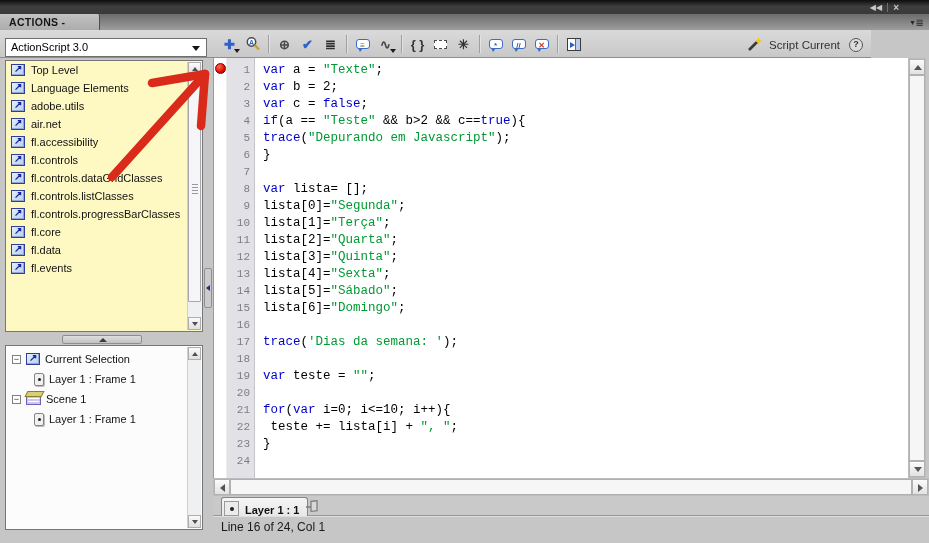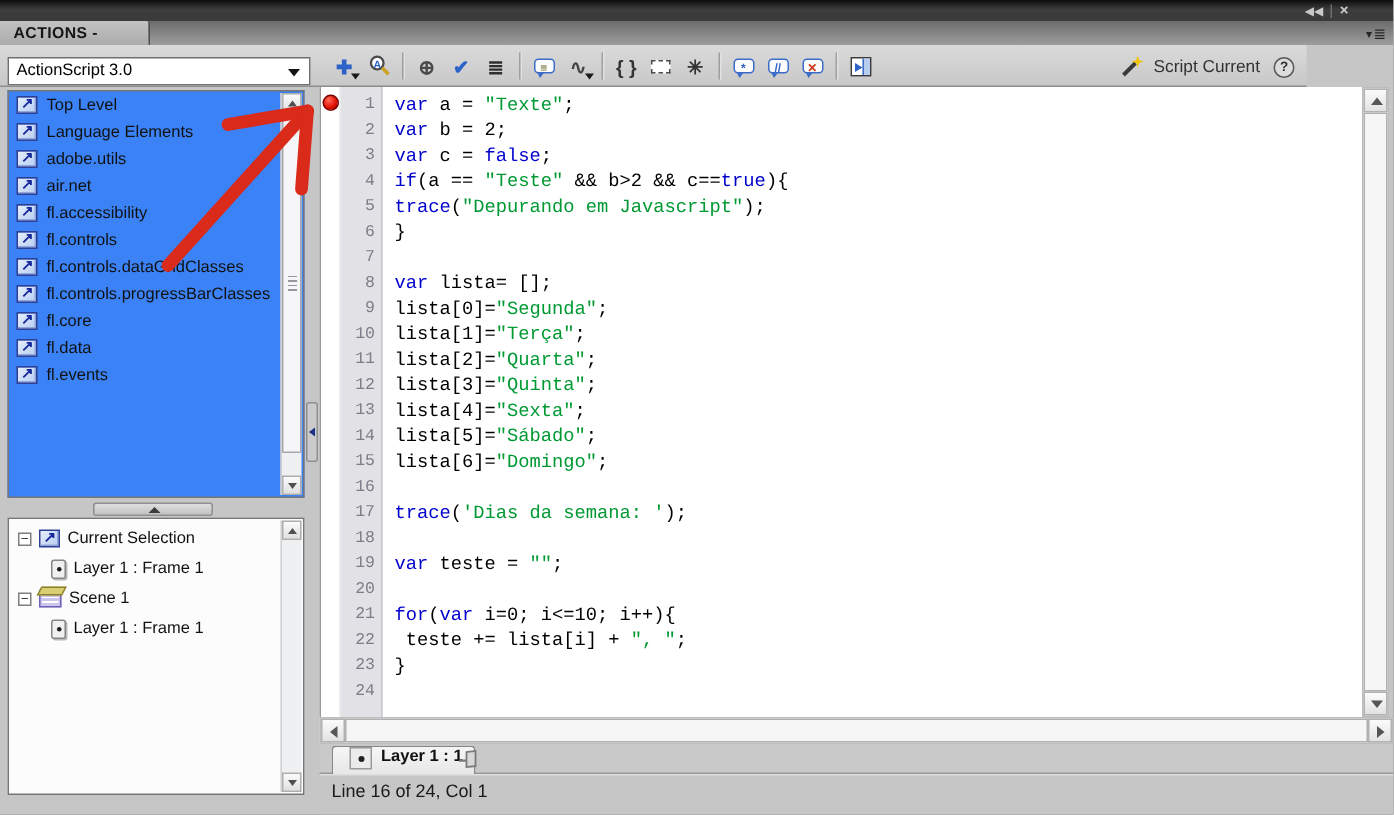--- a/index.html
+++ b/index.html
@@ -50,21 +50,21 @@
   .tb-box::after { content:""; position:absolute; right:0; top:0; bottom:0; width:4px; background:#b9cdf0; border-left:1px solid #3a6cc8; }
   .tb-box::before { content:""; position:absolute; left:2px; top:3px; width:0; height:0;
     border-top:3px solid transparent; border-bottom:3px solid transparent; border-left:5px solid #2e62c9; }
   .script-assist { position:absolute; right:31px; top:6px; display:flex; align-items:center; gap:6px;
     font-size:11.5px; color:#333; }
   .help-btn { position:absolute; right:8px; top:8px; width:14px; height:14px; border:1.5px solid #565656;
     border-radius:50%; font-size:9px; font-weight:bold; color:#333; text-align:center; line-height:11px;
     background:#dcdcdc; }
   
   .pkg-box { position:absolute; left:5px; top:60px; width:198px; height:272px;
-    background:#3b82f6; border:1px solid #767676; overflow:hidden; }
+    background:#fef9c3; border:1px solid #767676; overflow:hidden; }
   .tree-item { height:18px; display:flex; align-items:center; gap:6px; padding-left:5px; font-size:11px; }
   .ico-pkg { flex:0 0 auto; position:relative; width:14px; height:12px;
     background:linear-gradient(135deg,#e6eefb,#b6cdf3); border:1px solid #2f3f95;
     box-shadow:inset -1px -1px 0 #8fa6d8; }
   .ico-pkg::after { content:"↗"; position:absolute; left:2px; top:-2px; color:#16289b;
     font-size:10px; font-weight:bold; }
   .vscroll { position:absolute; right:1px; top:1px; bottom:1px; width:14px;
     background:#eef0f2; border-left:1px solid #cfcfcf; }
   .sb-btn { position:absolute; left:0; width:13px; height:13px;
     background:linear-gradient(#fbfbfb,#dfdfdf); border:1px solid #aeaeae; }
@@ -136,23 +136,23 @@
   .hsc-btn { position:absolute; top:0; width:16px; height:16px; background:linear-gradient(#fbfbfb,#e2e2e2);
     border:1px solid #b2b2b2; }
   .hsc-btn i { position:absolute; top:4px; width:0; height:0; border-top:4px solid transparent; border-bottom:4px solid transparent; }
   .hsc-left { left:0; } .hsc-left i { left:5px; border-right:5px solid #555; }
   .hsc-right { right:0; } .hsc-right i { left:5px; border-left:5px solid #555; }
   .hsc-thumb { position:absolute; left:16px; right:16px; top:0; height:16px; background:#f6f6f6;
     border:1px solid #b0b0b0; }
   
   .tabstrip { position:absolute; left:213px; top:496px; width:716px; height:20px; background:#c9c9c9;
     border-bottom:1px solid #979797; }
-  .layer-tab { position:absolute; left:8px; top:1px; height:19px; display:flex; align-items:flex-start;
+  .layer-tab { position:absolute; left:8px; top:1px; height:19px; display:flex; align-items:flex-end;
     background:linear-gradient(#f6f6f6,#e7e7e7); border:1px solid #868686; border-bottom:none;
-    border-radius:3px 3px 0 0; padding:0 8px 0 11px; }
+    border-radius:3px 3px 0 0; padding:0 8px 0 2px; }
   .layer-tab .tabico { position:relative; width:15px; height:15px; background:#ebebeb;
     border:1px solid #9a9a9a; margin-right:6px; }
   .layer-tab .tabico::after { content:""; position:absolute; left:5px; top:5px; width:4px; height:4px;
     border-radius:50%; background:#222; }
   .layer-tab .lbl { font-size:11px; font-weight:bold; color:#101010; }
   .pin-icon { position:absolute; left:92px; top:4px; }
   .statusbar { position:absolute; left:213px; top:516px; width:716px; height:27px; background:#c6c6c6;
     font-size:12px; color:#1a1a1a; padding:4px 0 0 8px; box-shadow:inset 0 1px 0 #dedede; }
   
   .annotation { position:absolute; left:0; top:0; width:929px; height:543px; pointer-events:none; z-index:40; }
@@ -277,20 +277,24 @@
           <span class="ico-pkg"></span>
           <span>fl.accessibility</span>
         </div>
         <div class="tree-item">
           <span class="ico-pkg"></span>
           <span>fl.controls</span>
         </div>
         <div class="tree-item">
           <span class="ico-pkg"></span>
           <span>fl.controls.dataGridClasses</span>
+        </div>
+        <div class="tree-item">
+          <span class="ico-pkg"></span>
+          <span>fl.controls.listClasses</span>
         </div>
         <div class="tree-item">
           <span class="ico-pkg"></span>
           <span>fl.controls.progressBarClasses</span>
         </div>
         <div class="tree-item">
           <span class="ico-pkg"></span>
           <span>fl.core</span>
         </div>
         <div class="tree-item">

